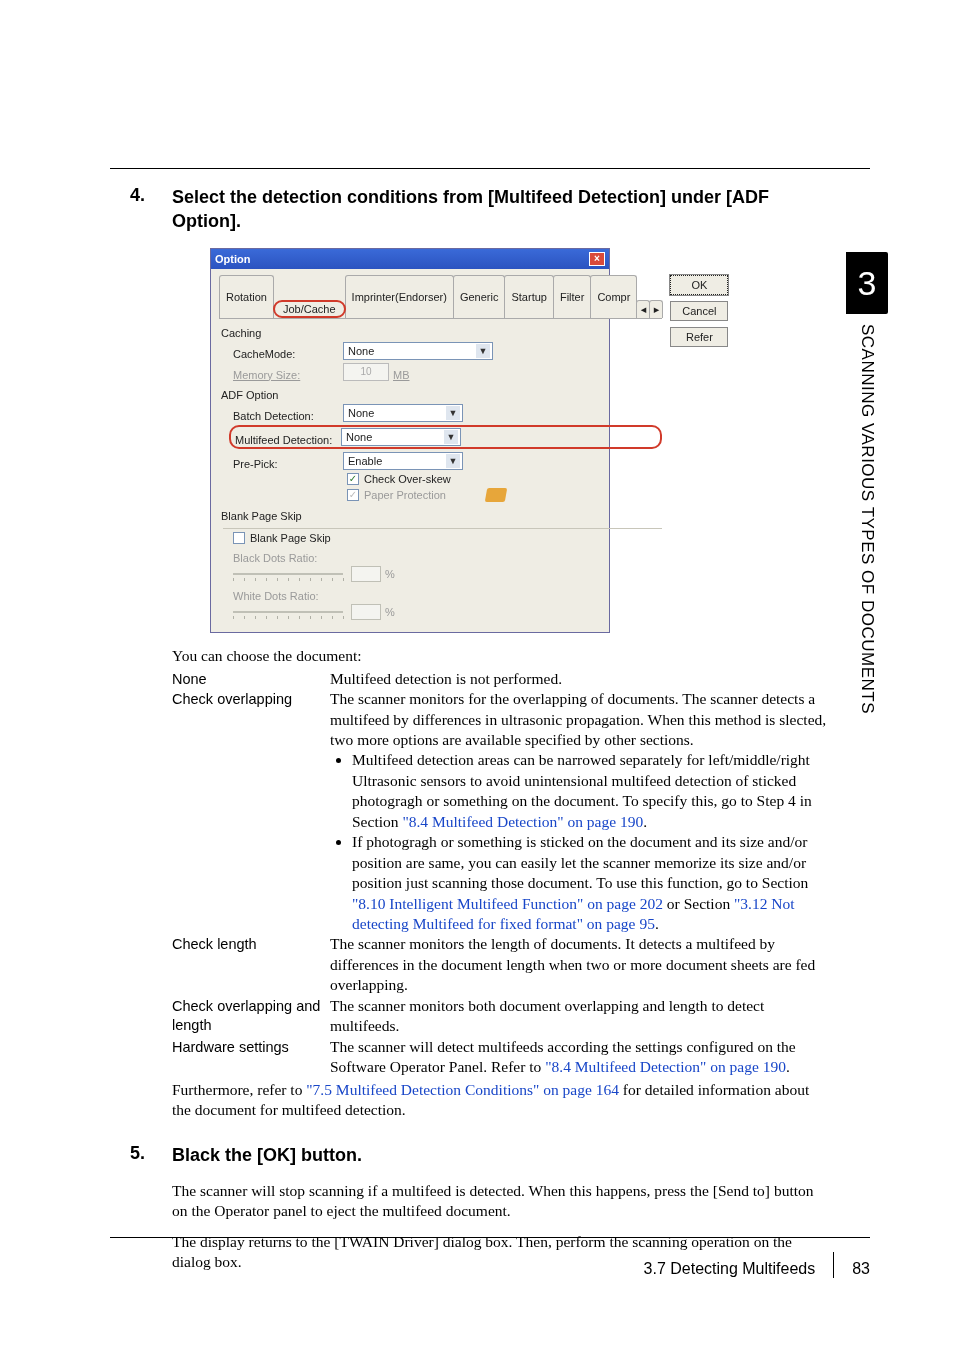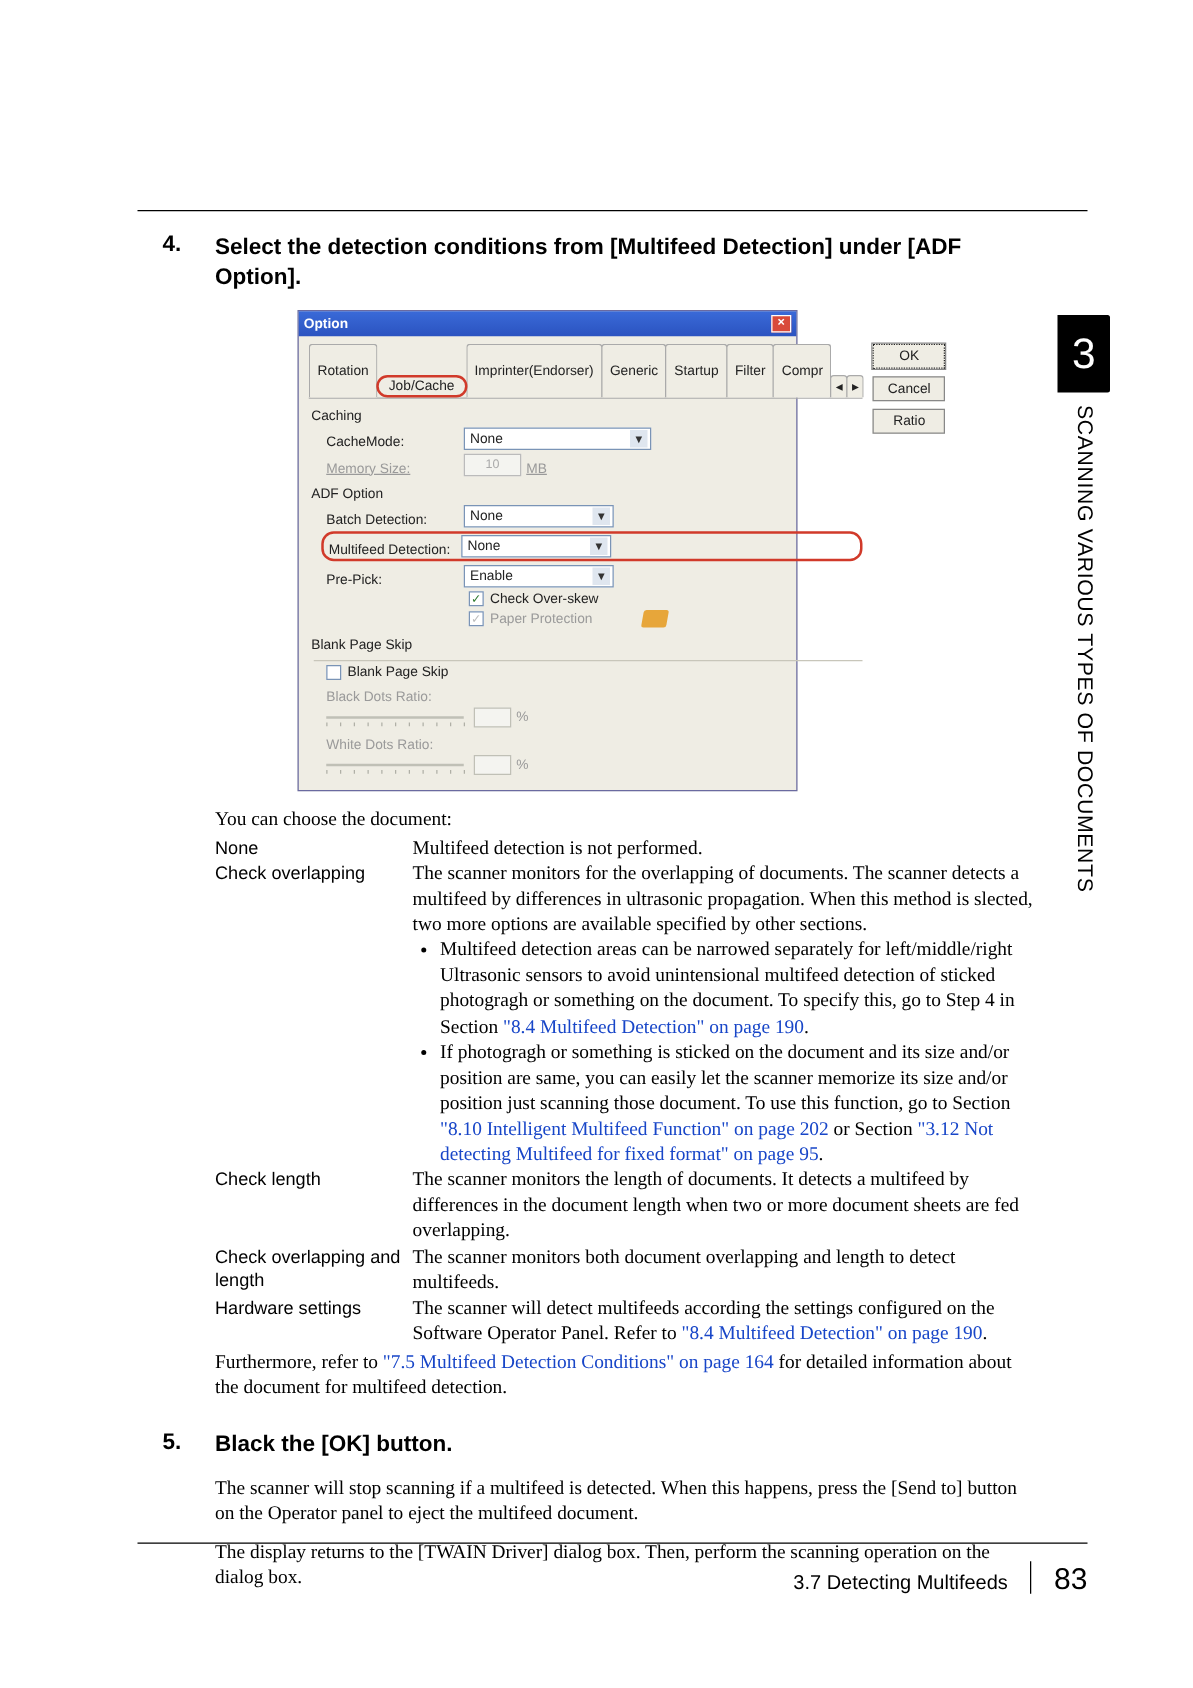--- a/index.html
+++ b/index.html
@@ -36,21 +36,21 @@
     width: 42px;
     flex: 0 0 42px;
   }
   .steptitle {
     font-family: Arial, Helvetica, sans-serif;
     font-weight: bold;
     font-size: 18px;
     line-height: 1.35;
   }
   .dialog-wrap {
-    margin-left: 108px;
+    margin-left: 80px;
     margin-bottom: 14px;
   }
   
   .dlg {
     width: 400px;
     border: 1px solid #6a6aa0;
     background: #efede4;
     font-family: Tahoma, Arial, sans-serif;
     font-size: 11px;
     color: #222;
@@ -311,21 +311,21 @@
   }
   .footer .sec {
     font-size: 16px;
     margin-right: 18px;
   }
   .footer .bar {
     width: 1px; height: 26px; background: #000; margin-right: 18px;
     position: relative; top: 4px;
   }
   .footer .pg {
-    font-size: 24px;
+    font-size: 16px;
   }
 </style>
 </head>
 <body>
 
 <div class="hrule"></div>
 
 <div class="content">
 
   <div class="step-row">
@@ -442,21 +442,21 @@
                 <div class="tick" style="left:90%"></div>
                 <div class="tick" style="left:100%"></div>
             </div>
             <div class="pctbox"></div>
             <span>%</span>
           </div>
         </div>
         <div class="dlg-right">
           <div class="dlg-btn-focus">OK</div>
           <div class="dlg-btn">Cancel</div>
-          <div class="dlg-btn">Ratio</div>
+          <div class="dlg-btn">Refer</div>
         </div>
       </div>
     </div>
   </div>
 
   <div style="margin-left:42px">
     <p class="lead">You can choose the document:</p>
 
     <div class="deftable">
       <div class="term">None</div>

